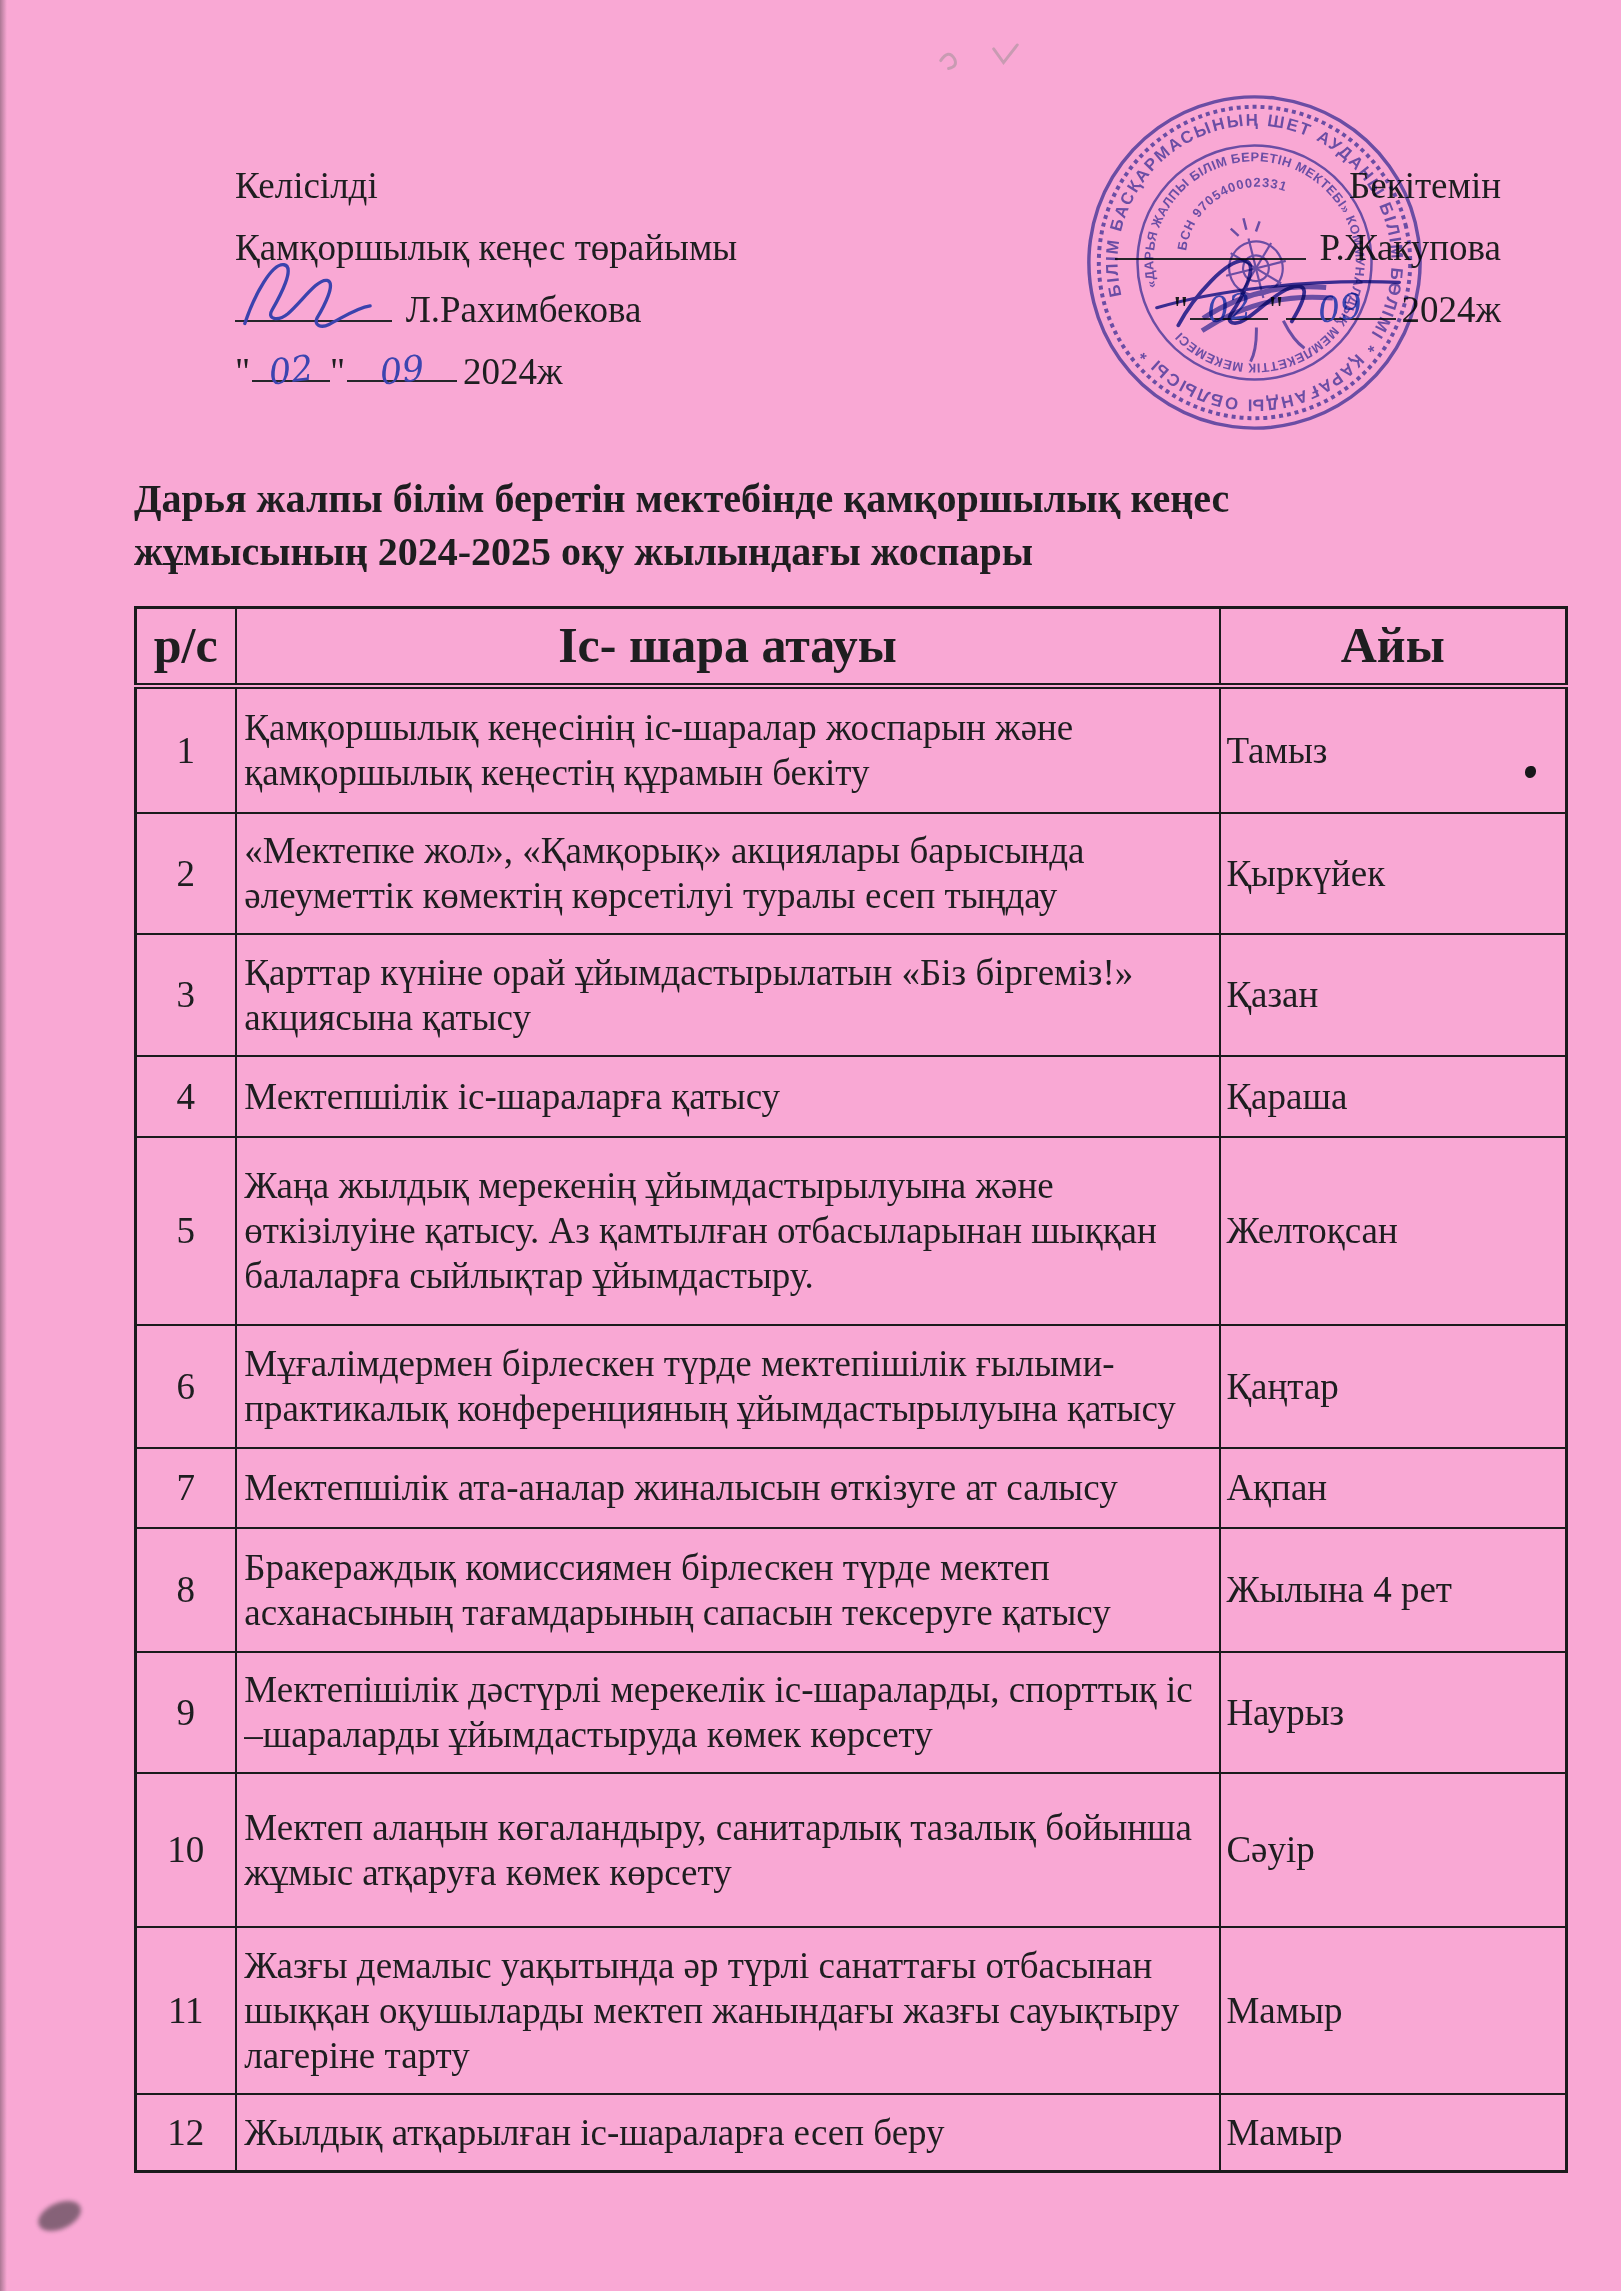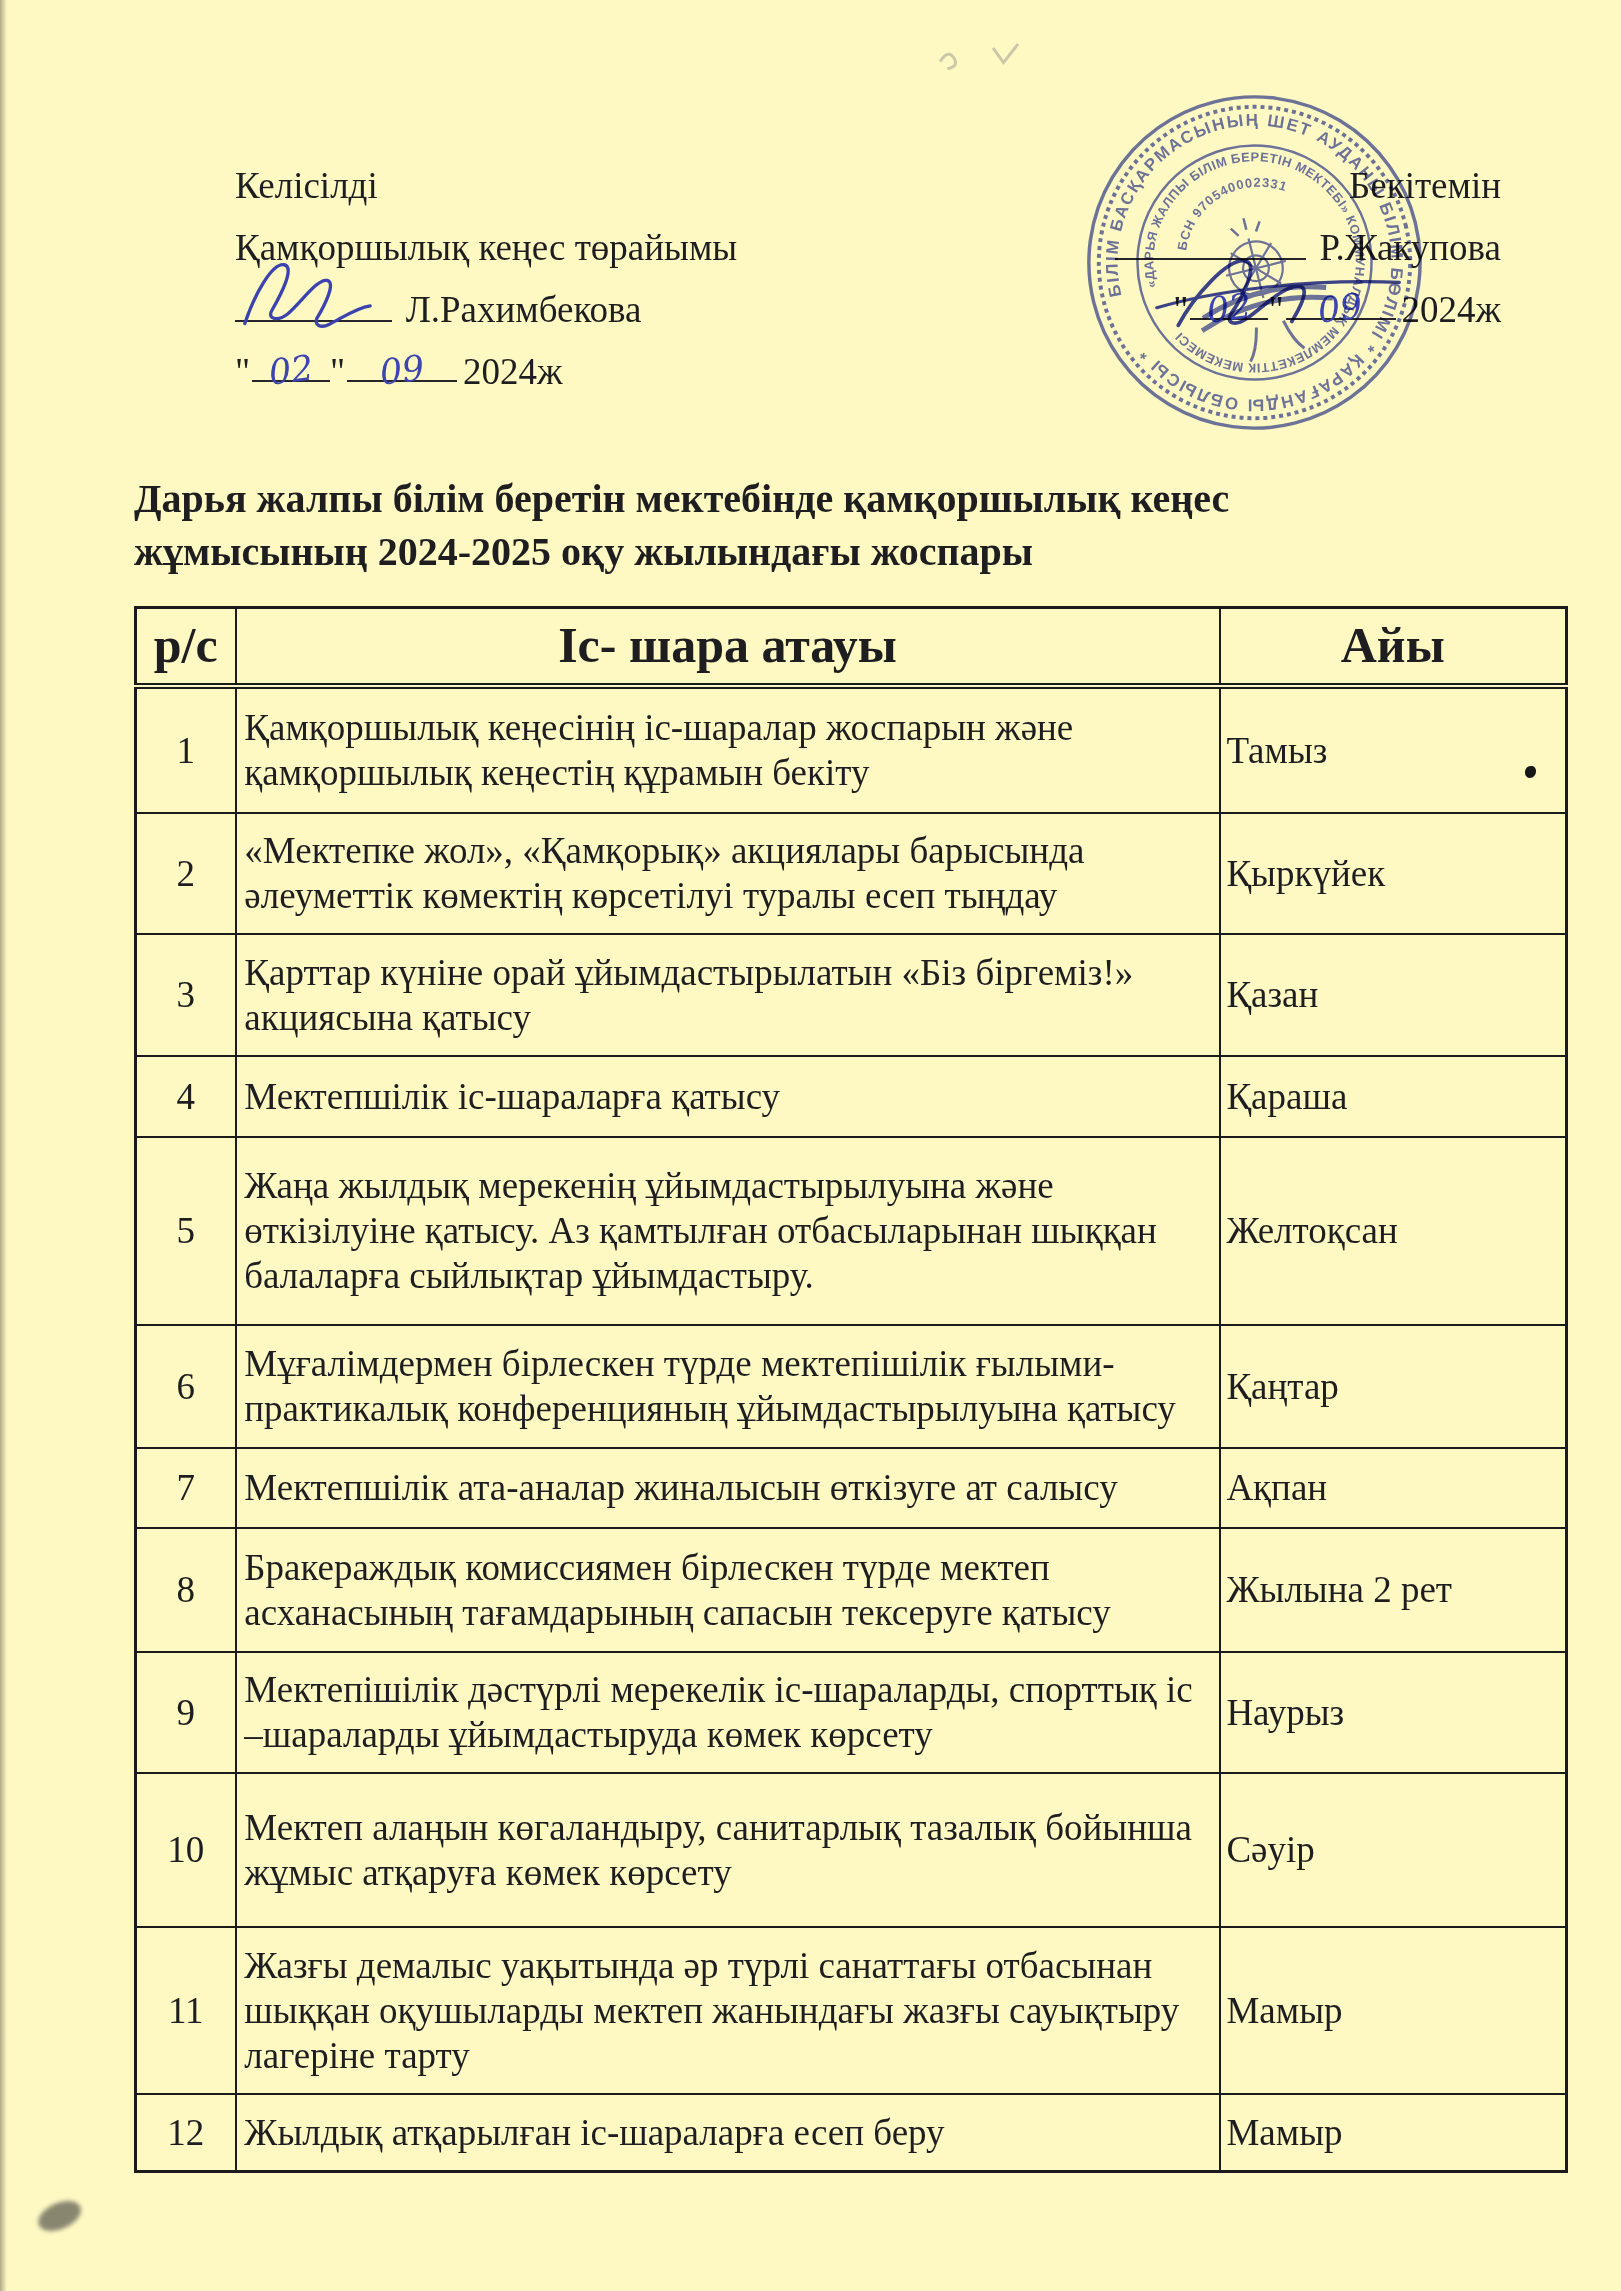--- a/index.html
+++ b/index.html
@@ -1,18 +1,18 @@
 <!DOCTYPE html>
 <html><head>
 <meta charset="utf-8">
 <style>
   html,body { margin:0; padding:0; background:#b9b9b6; }
   .page {
     position:relative; width:1621px; height:2292px; margin:0 auto;
-    background:#fef9c3; overflow:hidden;
+    background:#f9a8d4; overflow:hidden;
     font-family:"Liberation Serif","DejaVu Serif",serif;
     color:#1e1e20;
   }
   .scan-edge-left{
     position:absolute; left:0; top:0; width:6.9px; height:100%;
     background:linear-gradient(90deg, rgba(30,30,30,.35), rgba(30,30,30,0));
   }
   .smudge{
     position:absolute; left:37px; top:2203px; width:45px; height:25.5px;
     background:#2a2a2e; border-radius:50%; opacity:.55; transform:rotate(-24deg);
@@ -195,21 +195,21 @@
       <td class="c-mon">Қаңтар</td>
     </tr>
     <tr style="height:80px">
       <td class="c-num">7</td>
       <td class="c-act">Мектепшілік ата-аналар жиналысын өткізуге ат салысу</td>
       <td class="c-mon">Ақпан</td>
     </tr>
     <tr style="height:124px">
       <td class="c-num">8</td>
       <td class="c-act">Бракераждық комиссиямен бірлескен түрде мектеп асханасының тағамдарының сапасын тексеруге қатысу</td>
-      <td class="c-mon">Жылына 2 рет</td>
+      <td class="c-mon">Жылына 4 рет</td>
     </tr>
     <tr style="height:121px">
       <td class="c-num">9</td>
       <td class="c-act">Мектепішілік дәстүрлі мерекелік іс-шараларды, спорттық іс –шараларды ұйымдастыруда көмек көрсету</td>
       <td class="c-mon">Наурыз</td>
     </tr>
     <tr style="height:154px">
       <td class="c-num">10</td>
       <td class="c-act">Мектеп алаңын көгаландыру, санитарлық тазалық бойынша жұмыс атқаруға көмек көрсету</td>
       <td class="c-mon">Сәуір</td>

